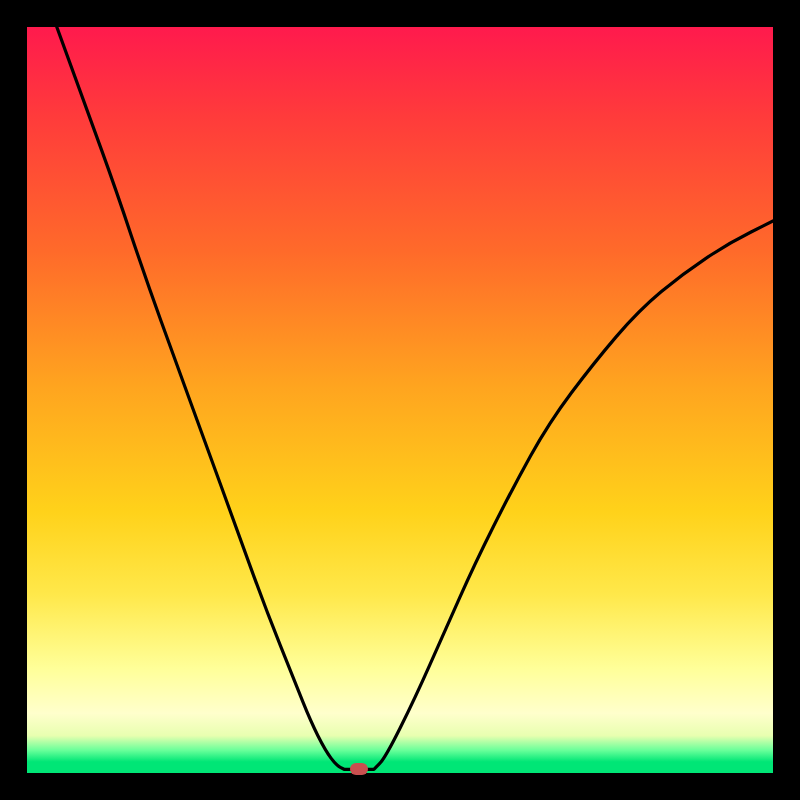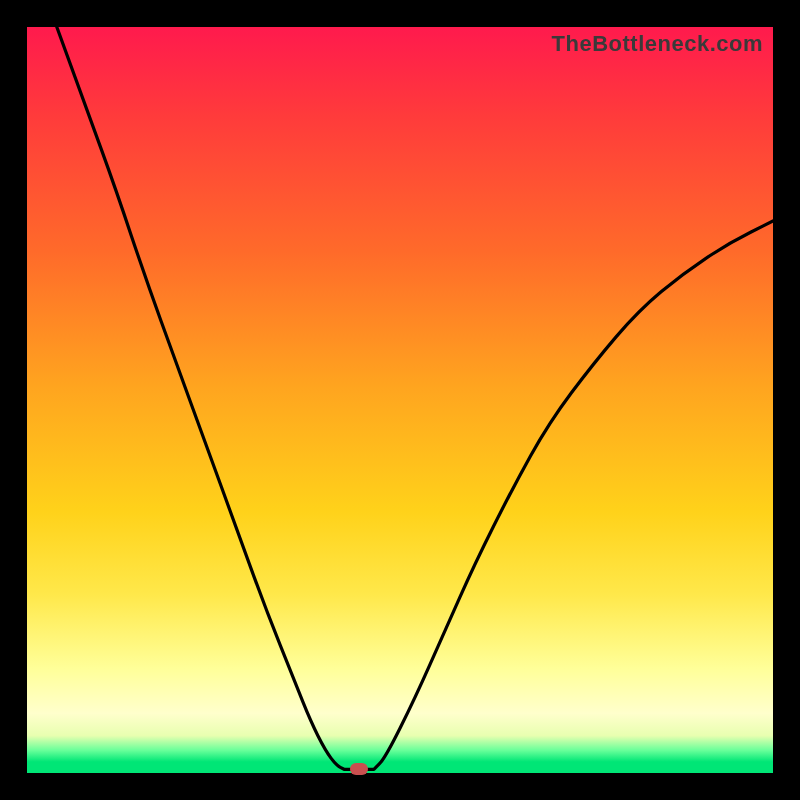--- a/index.html
+++ b/index.html
@@ -67,21 +67,20 @@
     background: #c94f4f;
     z-index: 4;
     transform: translate(-50%, -50%);
   }
 </style>
 </head>
 <body>
 
 <div class="frame">
   <div class="plot">
-    <div class="watermark">TheBottleneck.com</div>
 
     <svg class="curve" viewBox="0 0 746 746" preserveAspectRatio="none">
       <path fill="none" stroke="#000" stroke-width="3.2" stroke-linejoin="round" stroke-linecap="round" d="M 29.8 0.0 Q 59.7 82.1 74.6 123.1 Q 89.5 164.1 104.4 208.9 Q 119.4 253.6 134.3 294.7 Q 149.2 335.7 164.1 376.7 Q 179.0 417.8 194.0 458.8 Q 208.9 499.8 223.8 540.9 Q 238.7 581.9 253.6 619.2 Q 268.6 656.5 276.0 675.1 Q 283.5 693.8 290.9 708.7 Q 298.4 723.6 304.0 731.1 Q 309.6 738.5 313.3 740.4 Q 317.1 742.3 317.1 742.3 Q 317.1 742.3 332.0 742.3 Q 346.9 742.3 346.9 742.3 Q 346.9 742.3 352.5 736.7 Q 358.1 731.1 373.0 701.2 Q 387.9 671.4 402.8 637.8 Q 417.8 604.3 432.7 570.7 Q 447.6 537.1 466.3 499.8 Q 484.9 462.5 503.5 428.9 Q 522.2 395.4 544.6 365.5 Q 567.0 335.7 589.3 309.6 Q 611.7 283.5 634.1 264.8 Q 656.5 246.2 678.9 231.3 Q 701.2 216.3 723.6 205.2 L 746.0 194.0"></path>
     </svg>
 
     <div class="marker" style="left:332.0px;top:741.5px;background:#c94f4f;"></div>
   </div>
 </div>
 
 </body></html>

